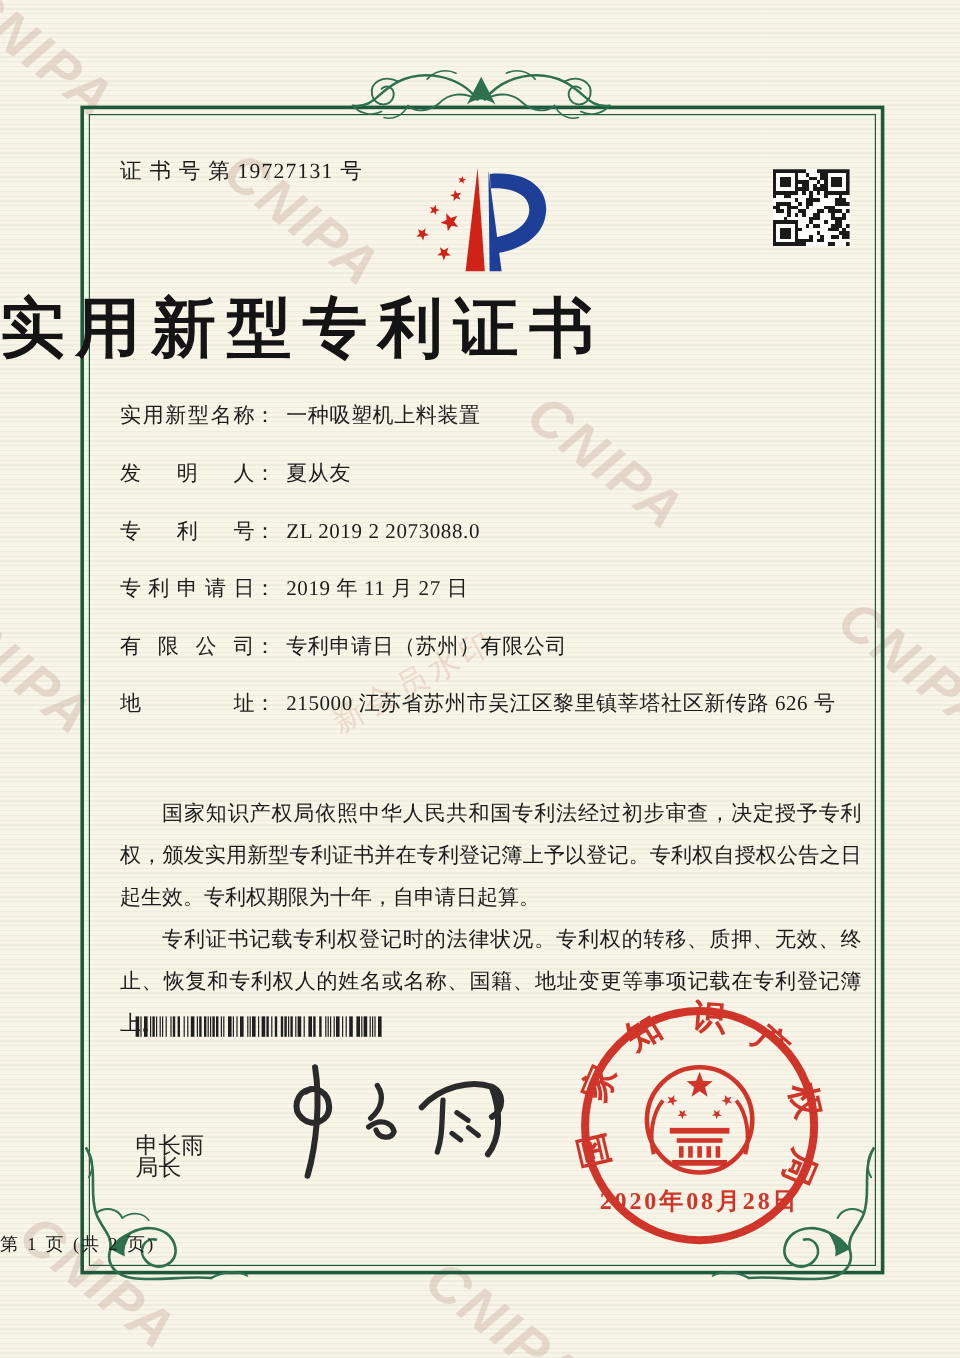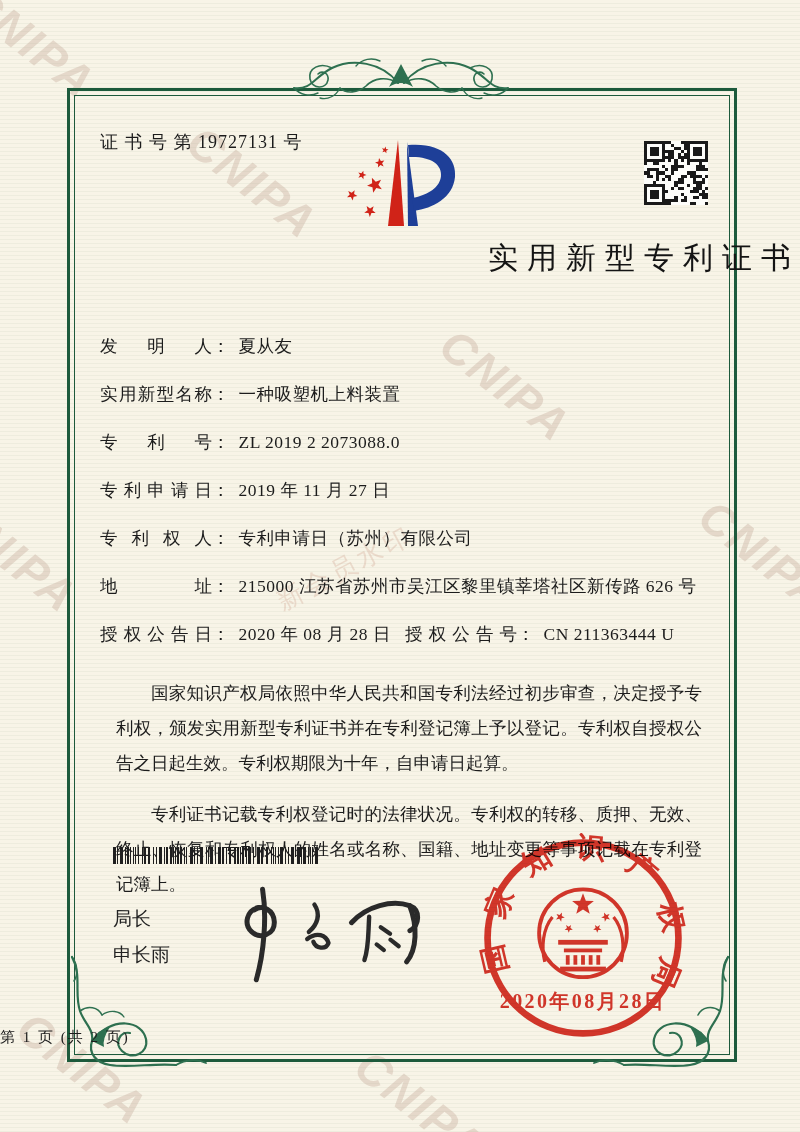--- a/index.html
+++ b/index.html
@@ -14,33 +14,33 @@
   
   .frame{position:absolute;left:67px;top:88px;width:664px;height:968px;border:3px solid #1d5a3c;}
   .frame-inner{position:absolute;inset:4px;border:1px solid #1d5a3c;}
   
   .wm{position:absolute;transform:translate(-50%,-50%) rotate(38deg);
       font-family:"Liberation Sans","DejaVu Sans",sans-serif;font-style:italic;font-weight:bold;
       font-size:46px;letter-spacing:2px;color:rgba(196,172,156,0.38);white-space:nowrap;pointer-events:none;}
   .wm-member{position:absolute;transform:translate(-50%,-50%) rotate(-28deg);
       font-size:26px;color:rgba(205,158,138,0.30);letter-spacing:4px;white-space:nowrap;pointer-events:none;}
   .cert-no{position:absolute;left:100px;top:130px;font-size:18px;letter-spacing:1px;}
-  .doc-title{position:absolute;left:0;top:238px;width:100%;text-align:right;
-      font-size:30px;font-weight:normal;letter-spacing:9px;color:#141414;}
+  .doc-title{position:absolute;left:0;top:238px;width:100%;text-align:left;
+      font-size:54px;font-weight:bold;letter-spacing:9px;color:#141414;}
   .logo{position:absolute;left:330px;top:125px;}
   .qr{position:absolute;left:644px;top:141px;width:64px;height:64px;}
   .fields{position:absolute;left:100px;top:333px;right:72px;font-size:17.5px;}
   .frow{margin-bottom:21px;line-height:27px;white-space:nowrap;}
   .flabel{display:inline-block;width:112px;text-align:justify;text-align-last:justify;vertical-align:top;}
   .colon{display:inline-block;}
   .fvalue{margin-left:9px;letter-spacing:0.5px;}
   .fgroup{display:inline-block;}
   .fgroup.first{width:305px;}
   .body-text{position:absolute;left:100px;top:660px;width:618px;font-size:17.5px;line-height:35px;text-align:justify;}
-  .body-text p{margin:16px;text-indent:2em;}
+  .body-text p{margin:0;text-indent:2em;}
   .barcode{position:absolute;left:113px;top:847px;width:207px;height:17px;font-size:0;}
   .barcode i{display:inline-block;height:100%;background:#1f1f1f;}
   .sig-label{position:absolute;left:113px;font-size:19px;font-family:"Liberation Sans","DejaVu Sans",sans-serif;color:#222;}
   .sig-script{position:absolute;left:212px;top:874px;}
   .seal{position:absolute;left:478px;top:833px;width:210px;height:210px;mix-blend-mode:multiply;opacity:0.93;}
   .page-info{position:absolute;left:0;top:1028px;width:100%;text-align:left;font-size:15px;letter-spacing:2px;}
   .cont-note{position:absolute;left:0;top:1082px;width:100%;text-align:center;font-size:15.5px;letter-spacing:3px;color:#2a2a2a;}
   .ornament{position:absolute;pointer-events:none;}
   .orn-top{left:286px;top:52px;}
   .orn-bl{left:58px;top:955px;}
@@ -345,54 +345,47 @@
       <rect x="8" y="20" width="1" height="1" fill="#1a1a1a"></rect>
       <rect x="15" y="20" width="1" height="1" fill="#1a1a1a"></rect>
       <rect x="16" y="20" width="1" height="1" fill="#1a1a1a"></rect>
       <rect x="20" y="20" width="1" height="1" fill="#1a1a1a"></rect>
     </svg>
 
   <div class="doc-title">实用新型专利证书</div>
 
   <div class="fields">
     <div class="frow">
+      <span class="flabel">实用新型名称</span><span class="colon">：</span><span class="fvalue">一种吸塑机上料装置</span>
+    </div>
+    <div class="frow">
       <span class="flabel">发明人</span><span class="colon">：</span><span class="fvalue">夏从友</span>
     </div>
     <div class="frow">
-      <span class="flabel">实用新型名称</span><span class="colon">：</span><span class="fvalue">一种吸塑机上料装置</span>
-    </div>
-    <div class="frow">
       <span class="flabel">专利号</span><span class="colon">：</span><span class="fvalue">ZL 2019 2 2073088.0</span>
     </div>
     <div class="frow">
       <span class="flabel">专利申请日</span><span class="colon">：</span><span class="fvalue">2019 年 11 月 27 日</span>
     </div>
     <div class="frow">
-      <span class="flabel">专利权人</span><span class="colon">：</span><span class="fvalue">专利申请日（苏州）有限公司</span>
+      <span class="flabel">有限公司</span><span class="colon">：</span><span class="fvalue">专利申请日（苏州）有限公司</span>
     </div>
     <div class="frow">
       <span class="flabel">地址</span><span class="colon">：</span><span class="fvalue">215000 江苏省苏州市吴江区黎里镇莘塔社区新传路 626 号</span>
-    </div>
-    <div class="frow">
-      <span class="fgroup first">
-        <span class="flabel">授权公告日</span><span class="colon">：</span><span class="fvalue">2020 年 08 月 28 日</span>
-      </span><span class="fgroup">
-        <span class="flabel">授权公告号</span><span class="colon">：</span><span class="fvalue">CN 211363444 U</span>
-      </span>
     </div>
   </div>
 
   <div class="body-text">
     <p>国家知识产权局依照中华人民共和国专利法经过初步审查，决定授予专利权，颁发实用新型专利证书并在专利登记簿上予以登记。专利权自授权公告之日起生效。专利权期限为十年，自申请日起算。</p>
     <p>专利证书记载专利权登记时的法律状况。专利权的转移、质押、无效、终止、恢复和专利权人的姓名或名称、国籍、地址变更等事项记载在专利登记簿上。</p>
   </div>
 
   <div class="barcode" id="barcode"><i style="width: 3px; margin-right: 1px;"></i><i style="width: 1px; margin-right: 2px;"></i><i style="width: 3px; margin-right: 2px;"></i><i style="width: 1px; margin-right: 1px;"></i><i style="width: 2px; margin-right: 1px;"></i><i style="width: 1px; margin-right: 2px;"></i><i style="width: 1px; margin-right: 1px;"></i><i style="width: 1px; margin-right: 2px;"></i><i style="width: 1px; margin-right: 3px;"></i><i style="width: 1px; margin-right: 1px;"></i><i style="width: 2px; margin-right: 2px;"></i><i style="width: 2px; margin-right: 3px;"></i><i style="width: 1px; margin-right: 2px;"></i><i style="width: 1px; margin-right: 2px;"></i><i style="width: 3px; margin-right: 2px;"></i><i style="width: 1px; margin-right: 1px;"></i><i style="width: 2px; margin-right: 2px;"></i><i style="width: 2px; margin-right: 1px;"></i><i style="width: 1px; margin-right: 1px;"></i><i style="width: 1px; margin-right: 1px;"></i><i style="width: 2px; margin-right: 1px;"></i><i style="width: 2px; margin-right: 2px;"></i><i style="width: 1px; margin-right: 1px;"></i><i style="width: 1px; margin-right: 3px;"></i><i style="width: 3px; margin-right: 1px;"></i><i style="width: 1px; margin-right: 2px;"></i><i style="width: 1px; margin-right: 2px;"></i><i style="width: 3px; margin-right: 3px;"></i><i style="width: 1px; margin-right: 1px;"></i><i style="width: 1px; margin-right: 1px;"></i><i style="width: 3px; margin-right: 2px;"></i><i style="width: 1px; margin-right: 2px;"></i><i style="width: 3px; margin-right: 1px;"></i><i style="width: 2px; margin-right: 2px;"></i><i style="width: 1px; margin-right: 2px;"></i><i style="width: 2px; margin-right: 3px;"></i><i style="width: 2px; margin-right: 1px;"></i><i style="width: 2px; margin-right: 1px;"></i><i style="width: 1px; margin-right: 1px;"></i><i style="width: 2px; margin-right: 2px;"></i><i style="width: 1px; margin-right: 1px;"></i><i style="width: 3px; margin-right: 2px;"></i><i style="width: 1px; margin-right: 3px;"></i><i style="width: 3px; margin-right: 1px;"></i><i style="width: 2px; margin-right: 3px;"></i><i style="width: 2px; margin-right: 3px;"></i><i style="width: 1px; margin-right: 1px;"></i><i style="width: 1px; margin-right: 1px;"></i><i style="width: 1px; margin-right: 2px;"></i><i style="width: 1px; margin-right: 1px;"></i><i style="width: 3px; margin-right: 2px;"></i><i style="width: 1px; margin-right: 2px;"></i><i style="width: 1px; margin-right: 2px;"></i><i style="width: 3px; margin-right: 3px;"></i><i style="width: 3px; margin-right: 1px;"></i><i style="width: 1px; margin-right: 1px;"></i><i style="width: 3px; margin-right: 2px;"></i><i style="width: 1px; margin-right: 1px;"></i><i style="width: 1px; margin-right: 1px;"></i><i style="width: 1px; margin-right: 2px;"></i><i style="width: 3px; margin-right: 1px;"></i></div>
 
-  <div class="sig-label" style="top:906px">局长</div>
+  <div class="sig-label" style="top:960px">局长</div>
   <div class="sig-label" style="top:942px">申长雨</div>
 
   <svg class="sig-script" width="230" height="118" viewBox="0 0 230 118">
     <g transform="rotate(-3 115 60)" stroke="#2a2a2a" fill="none" stroke-width="5" stroke-linecap="round" stroke-linejoin="round">
       <path d="M48,30 C36,32 32,46 40,54 C48,62 63,58 63,45 C63,33 52,27 44,32"></path>
       <path d="M53,12 C56,40 51,76 42,102"></path>
       <path d="M104,30 C110,40 106,50 97,57" stroke-width="4.4"></path>
       <path d="M95,64 C105,57 114,61 116,69 C113,76 103,74 101,67" stroke-width="4.4"></path>
       <path d="M140,50 C156,34 182,29 199,36 C210,41 208,56 198,61"></path>
       <path d="M199,36 C206,57 204,80 193,92"></path>

